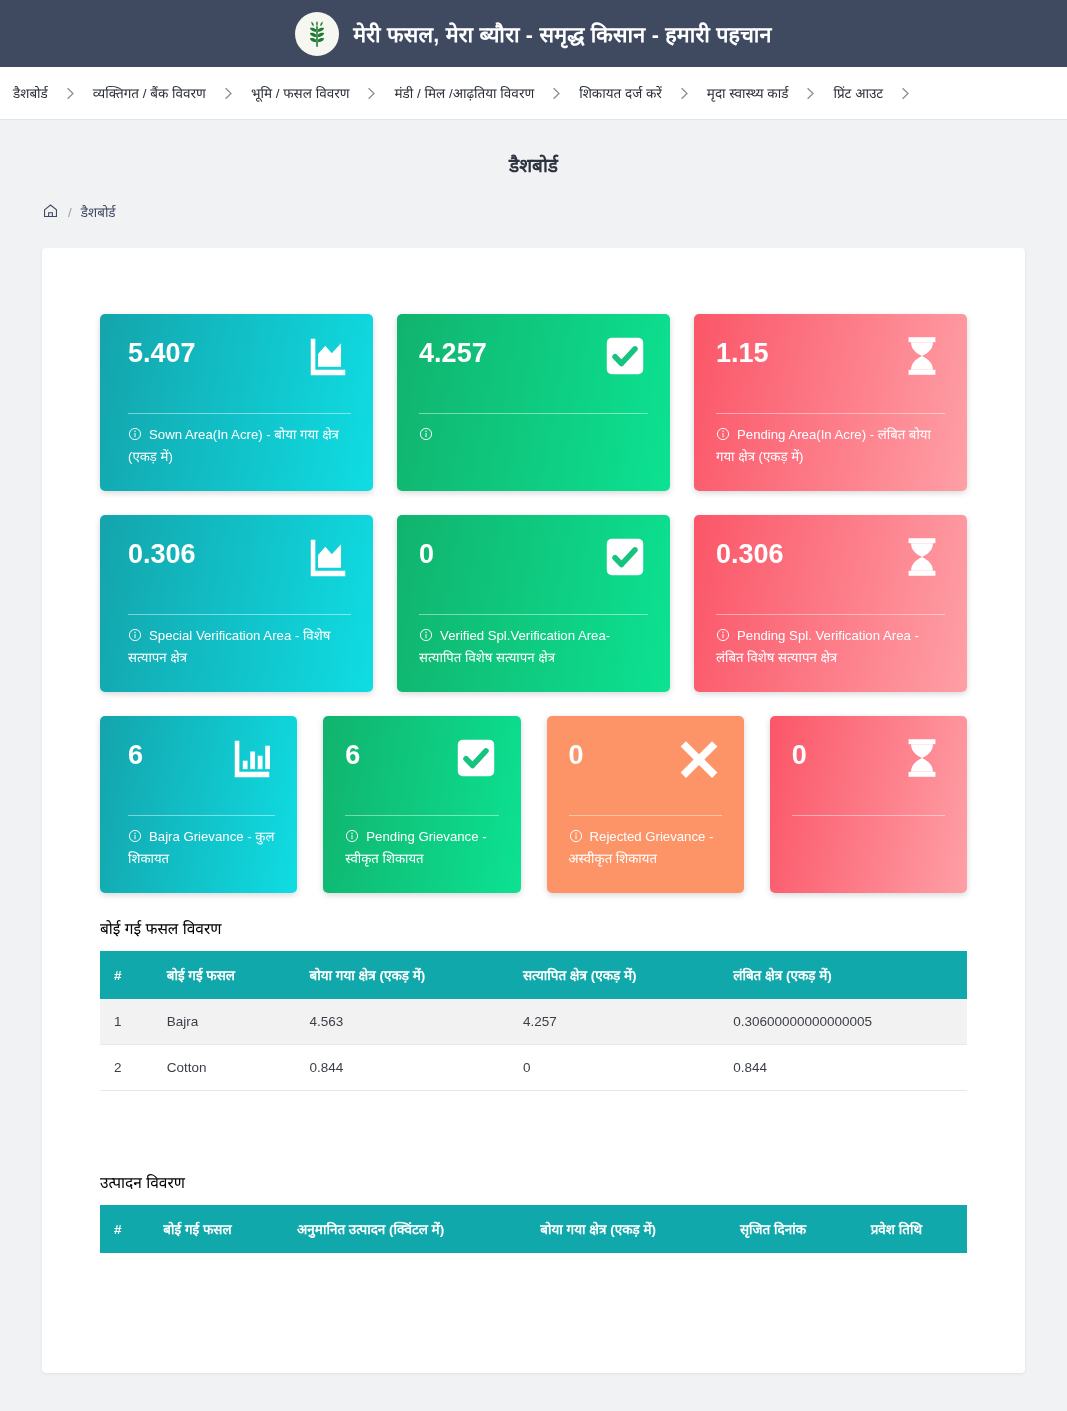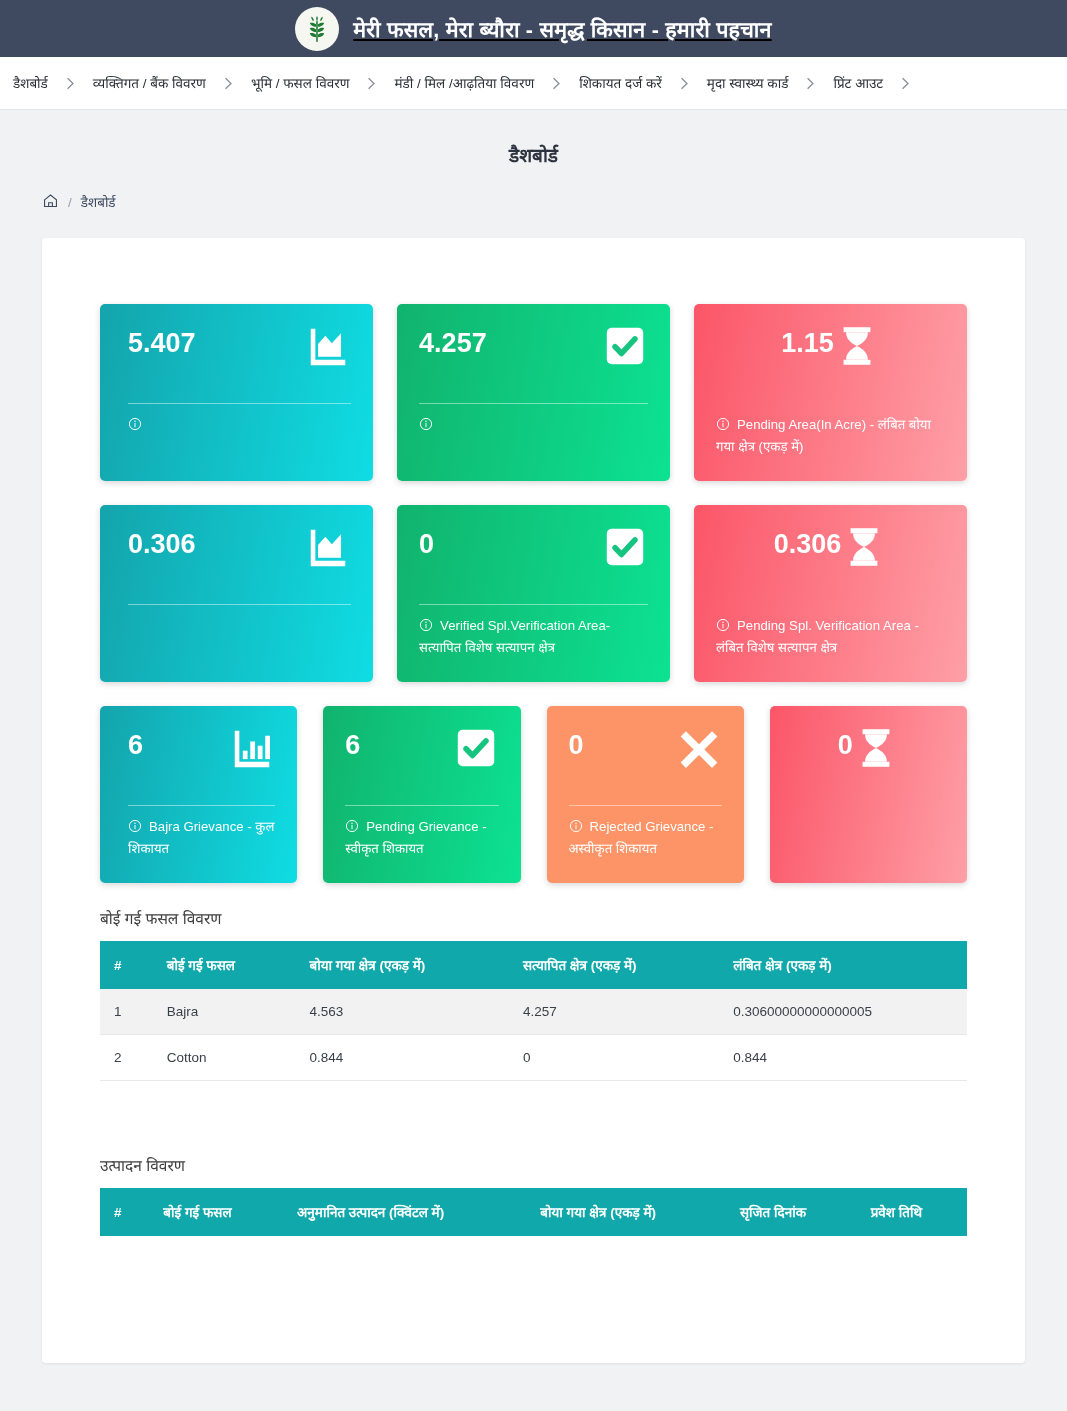--- a/index.html
+++ b/index.html
@@ -5,26 +5,25 @@
   * { box-sizing: border-box; margin: 0; padding: 0; }
   html, body {
     width: 1067px;
     background: #f1f2f3;
     font-family: "Liberation Sans", "DejaVu Sans", sans-serif;
   }
   body { width: 1067px; min-height: 1411px; position: relative; }
 
   
   .topbar {
-    height: 57px;
+    height: 67px;
     background: #3f4a61;
     display: flex;
     align-items: center;
     justify-content: center;
-    text-decoration: underline;
   }
   .brand { display: flex; align-items: center; gap: 14px; }
   .logo-circle {
     width: 44px; height: 44px; border-radius: 50%;
     background: #f7f7f2;
     display: flex; align-items: center; justify-content: center;
     flex: 0 0 auto;
   }
   .brand-title {
     color: #ffffff;
@@ -132,28 +131,28 @@
   
   .r12 { width: 278px; min-height: 177px; }
   .r12.mid { margin-left: 24px; }
   .r12.last { margin-left: 24px; }
   
   .r3 { width: 200px; min-height: 177px; margin-right: 26px; }
   .r3:last-child { margin-right: 0; }
 
   .c-teal   { background: linear-gradient(100deg, #14a4ac 0%, #0fdde3 100%); padding-left: 28px; }
   .c-green  { background: linear-gradient(100deg, #11b36e 0%, #0ce292 100%); }
-  .c-pink   { background: linear-gradient(100deg, #fb5668 0%, #fe9fa6 100%); align-items: center; }
+  .c-pink   { background: linear-gradient(100deg, #fb5668 0%, #fe9fa6 100%); }
   .c-orange { background: #fc9467; }
 
   
   .table-title {
     font-size: 15.5px;
-    color: #404040;
-    margin: 15px 0 12px 0;
+    color: #000000;
+    margin: 22px 0 12px 0;
   }
   table.grid {
     width: 100%;
     border-collapse: collapse;
     font-size: 13.5px;
   }
   table.grid thead th {
     background: #11a8ac;
     color: #ffffff;
     text-align: left;
@@ -264,21 +263,21 @@
               <path d="M3 3h2.4v16.2H21V22H3z"></path>
               <path d="M6.8 17.6V11l3.8-4.4 3.4 4 4.8-5.3v12.3z"></path>
             </svg>
           </div>
         </div>
         <div class="stat-divider"></div>
         <div class="stat-label"><span class="info-ico"><svg viewBox="0 0 16 16" fill="none" stroke="#fff" stroke-width="1.1">
               <circle cx="8" cy="8" r="6.4"></circle>
               <path d="M8 7.2v4.1" stroke-linecap="round"></path>
               <circle cx="8" cy="4.8" r=".85" fill="#fff" stroke="none"></circle>
-            </svg></span></div>
+            </svg></span><span>Sown Area(In Acre) - बोया गया क्षेत्र (एकड़ में)</span></div>
       </div>
       <div class="stat-card c-green r12 mid">
         <div class="stat-top">
           <div class="stat-value">4.257</div>
           <div class="stat-icon">
             <svg viewBox="0 0 24 24">
               <rect x="2.5" y="2.5" width="19" height="19" rx="2.6" fill="#fff"></rect>
               <path d="M6.8 12.4l3.4 3.5 7-7.6" fill="none" stroke="#16c47f" stroke-width="2.9" stroke-linecap="round" stroke-linejoin="round"></path>
             </svg>
           </div>
@@ -314,20 +313,25 @@
         <div class="stat-top">
           <div class="stat-value">0.306</div>
           <div class="stat-icon">
             <svg viewBox="0 0 24 24" fill="#fff">
               <path d="M3 3h2.4v16.2H21V22H3z"></path>
               <path d="M6.8 17.6V11l3.8-4.4 3.4 4 4.8-5.3v12.3z"></path>
             </svg>
           </div>
         </div>
         <div class="stat-divider"></div>
+        <div class="stat-label"><span class="info-ico"><svg viewBox="0 0 16 16" fill="none" stroke="#fff" stroke-width="1.1">
+              <circle cx="8" cy="8" r="6.4"></circle>
+              <path d="M8 7.2v4.1" stroke-linecap="round"></path>
+              <circle cx="8" cy="4.8" r=".85" fill="#fff" stroke="none"></circle>
+            </svg></span><span>Special Verification Area - विशेष सत्यापन क्षेत्र</span></div>
       </div>
       <div class="stat-card c-green r12 mid">
         <div class="stat-top">
           <div class="stat-value">0</div>
           <div class="stat-icon">
             <svg viewBox="0 0 24 24">
               <rect x="2.5" y="2.5" width="19" height="19" rx="2.6" fill="#fff"></rect>
               <path d="M6.8 12.4l3.4 3.5 7-7.6" fill="none" stroke="#16c47f" stroke-width="2.9" stroke-linecap="round" stroke-linejoin="round"></path>
             </svg>
           </div>

